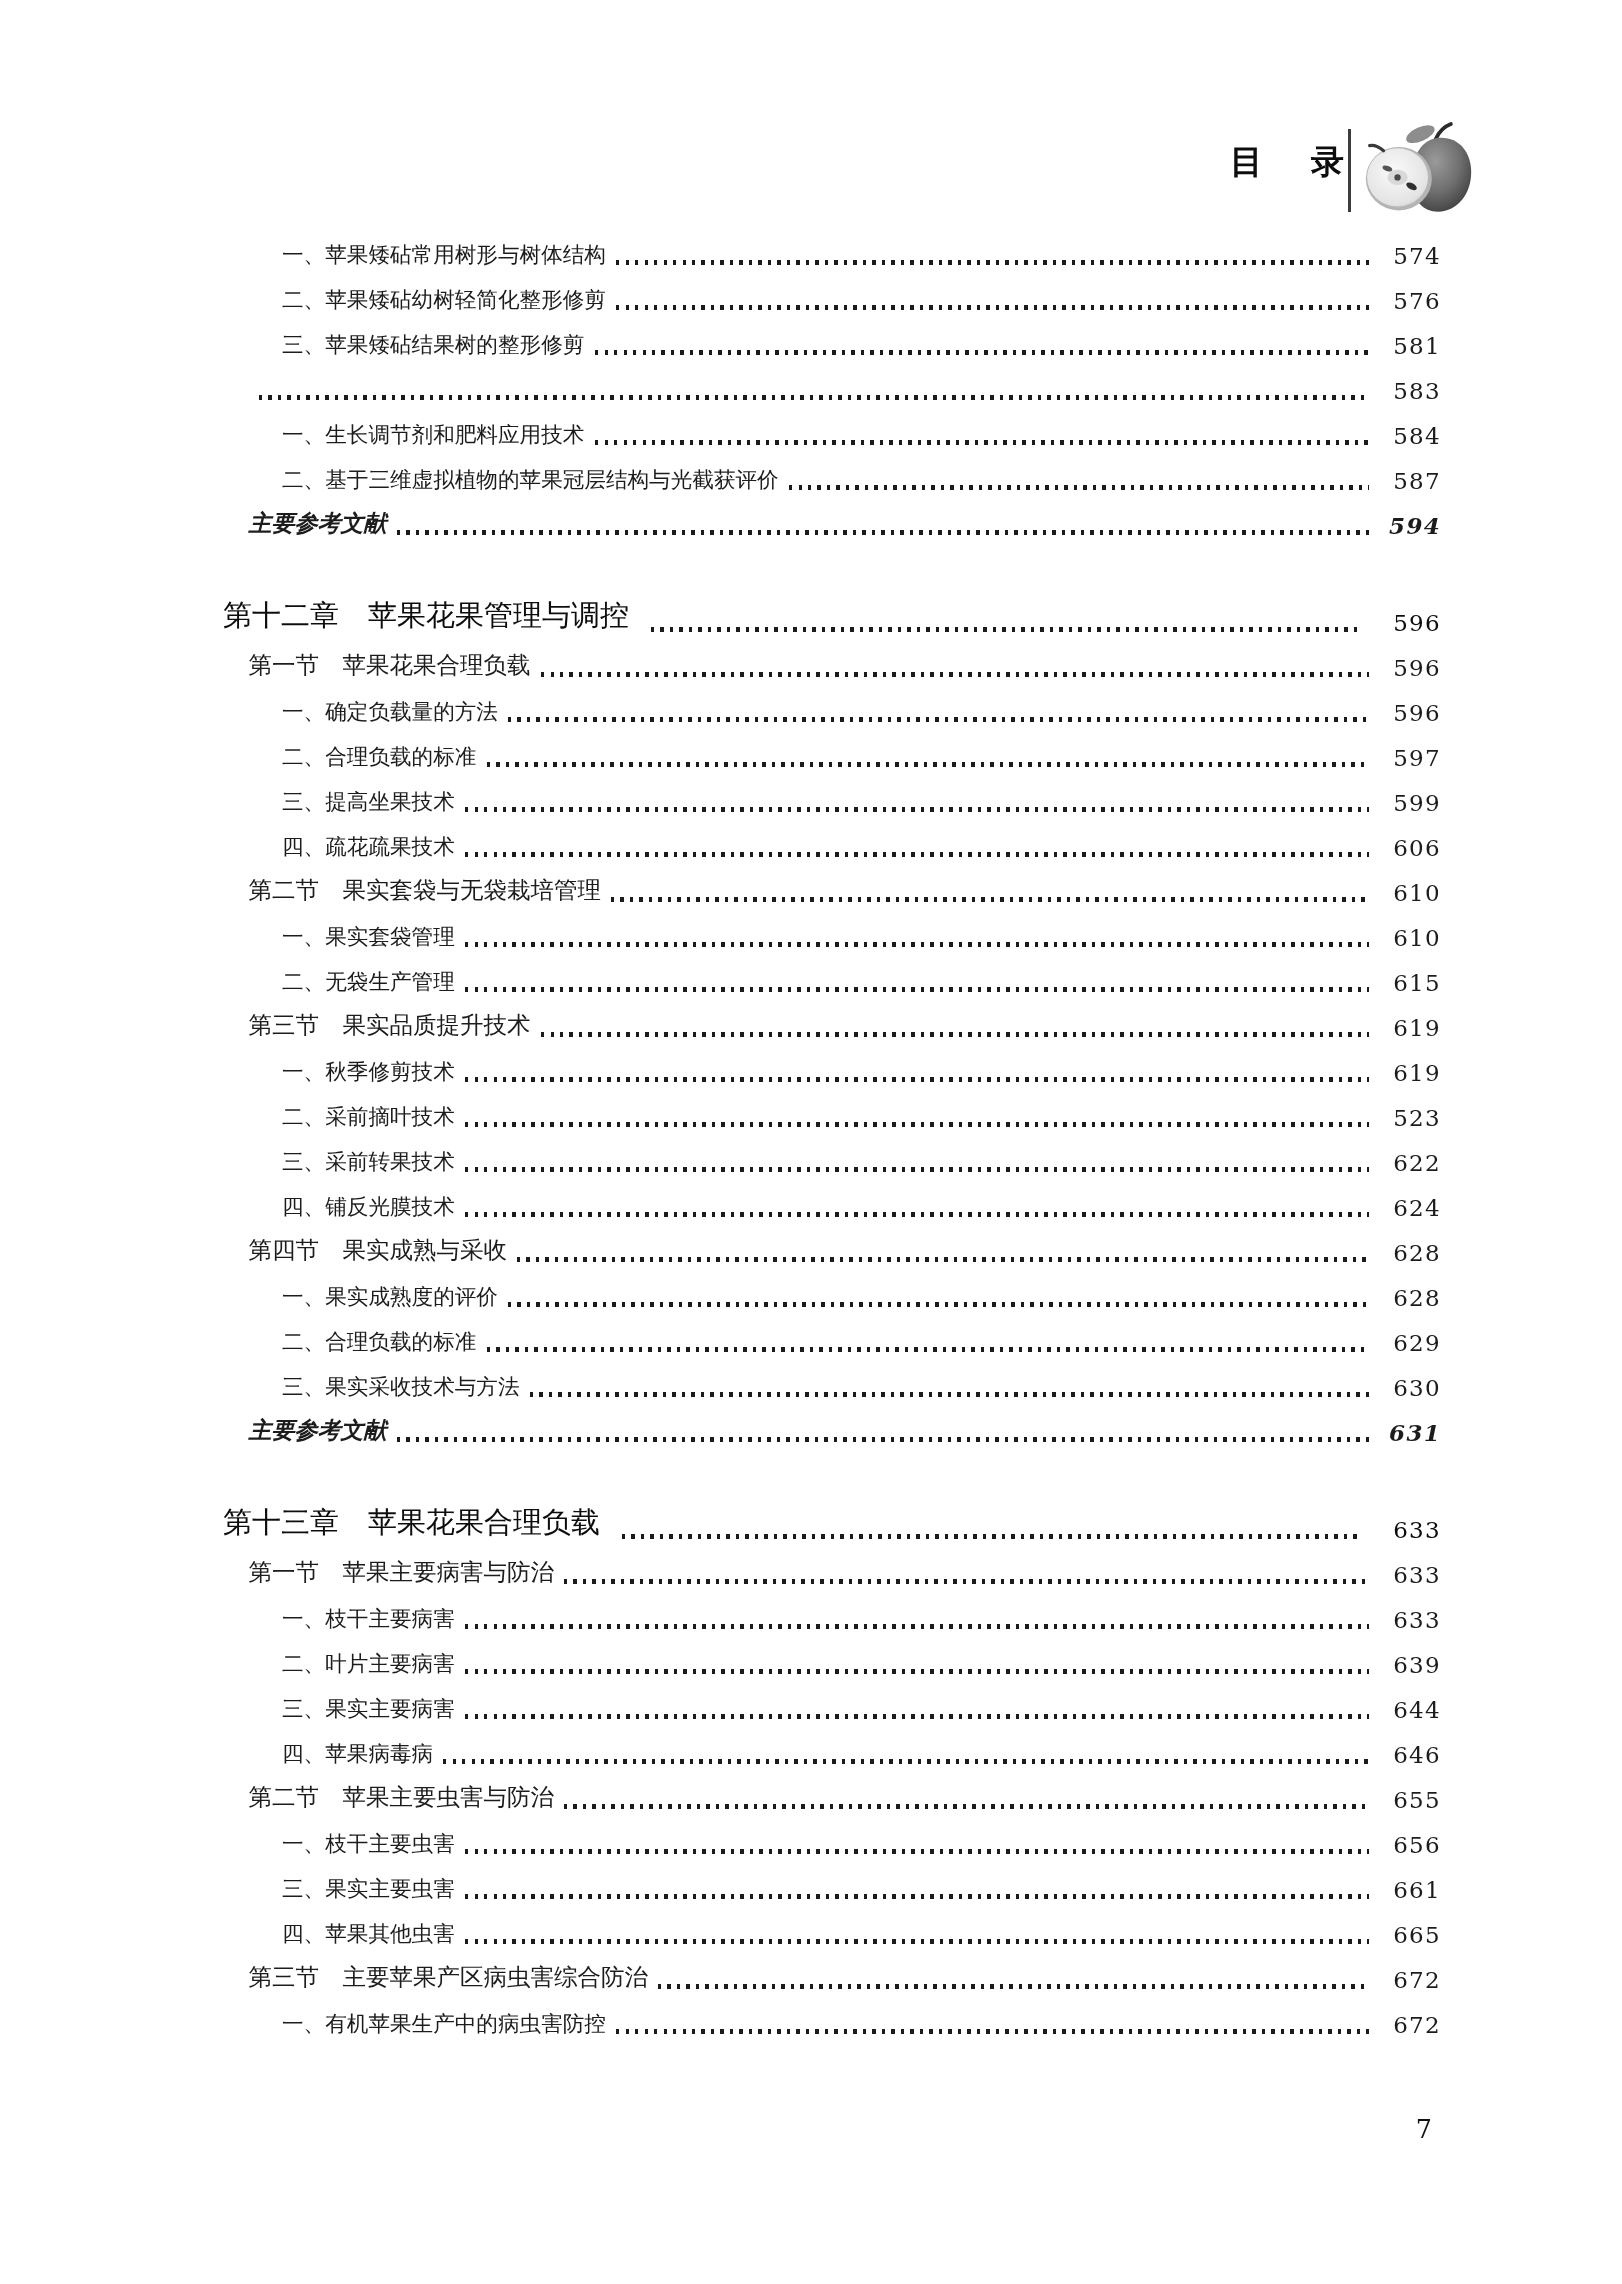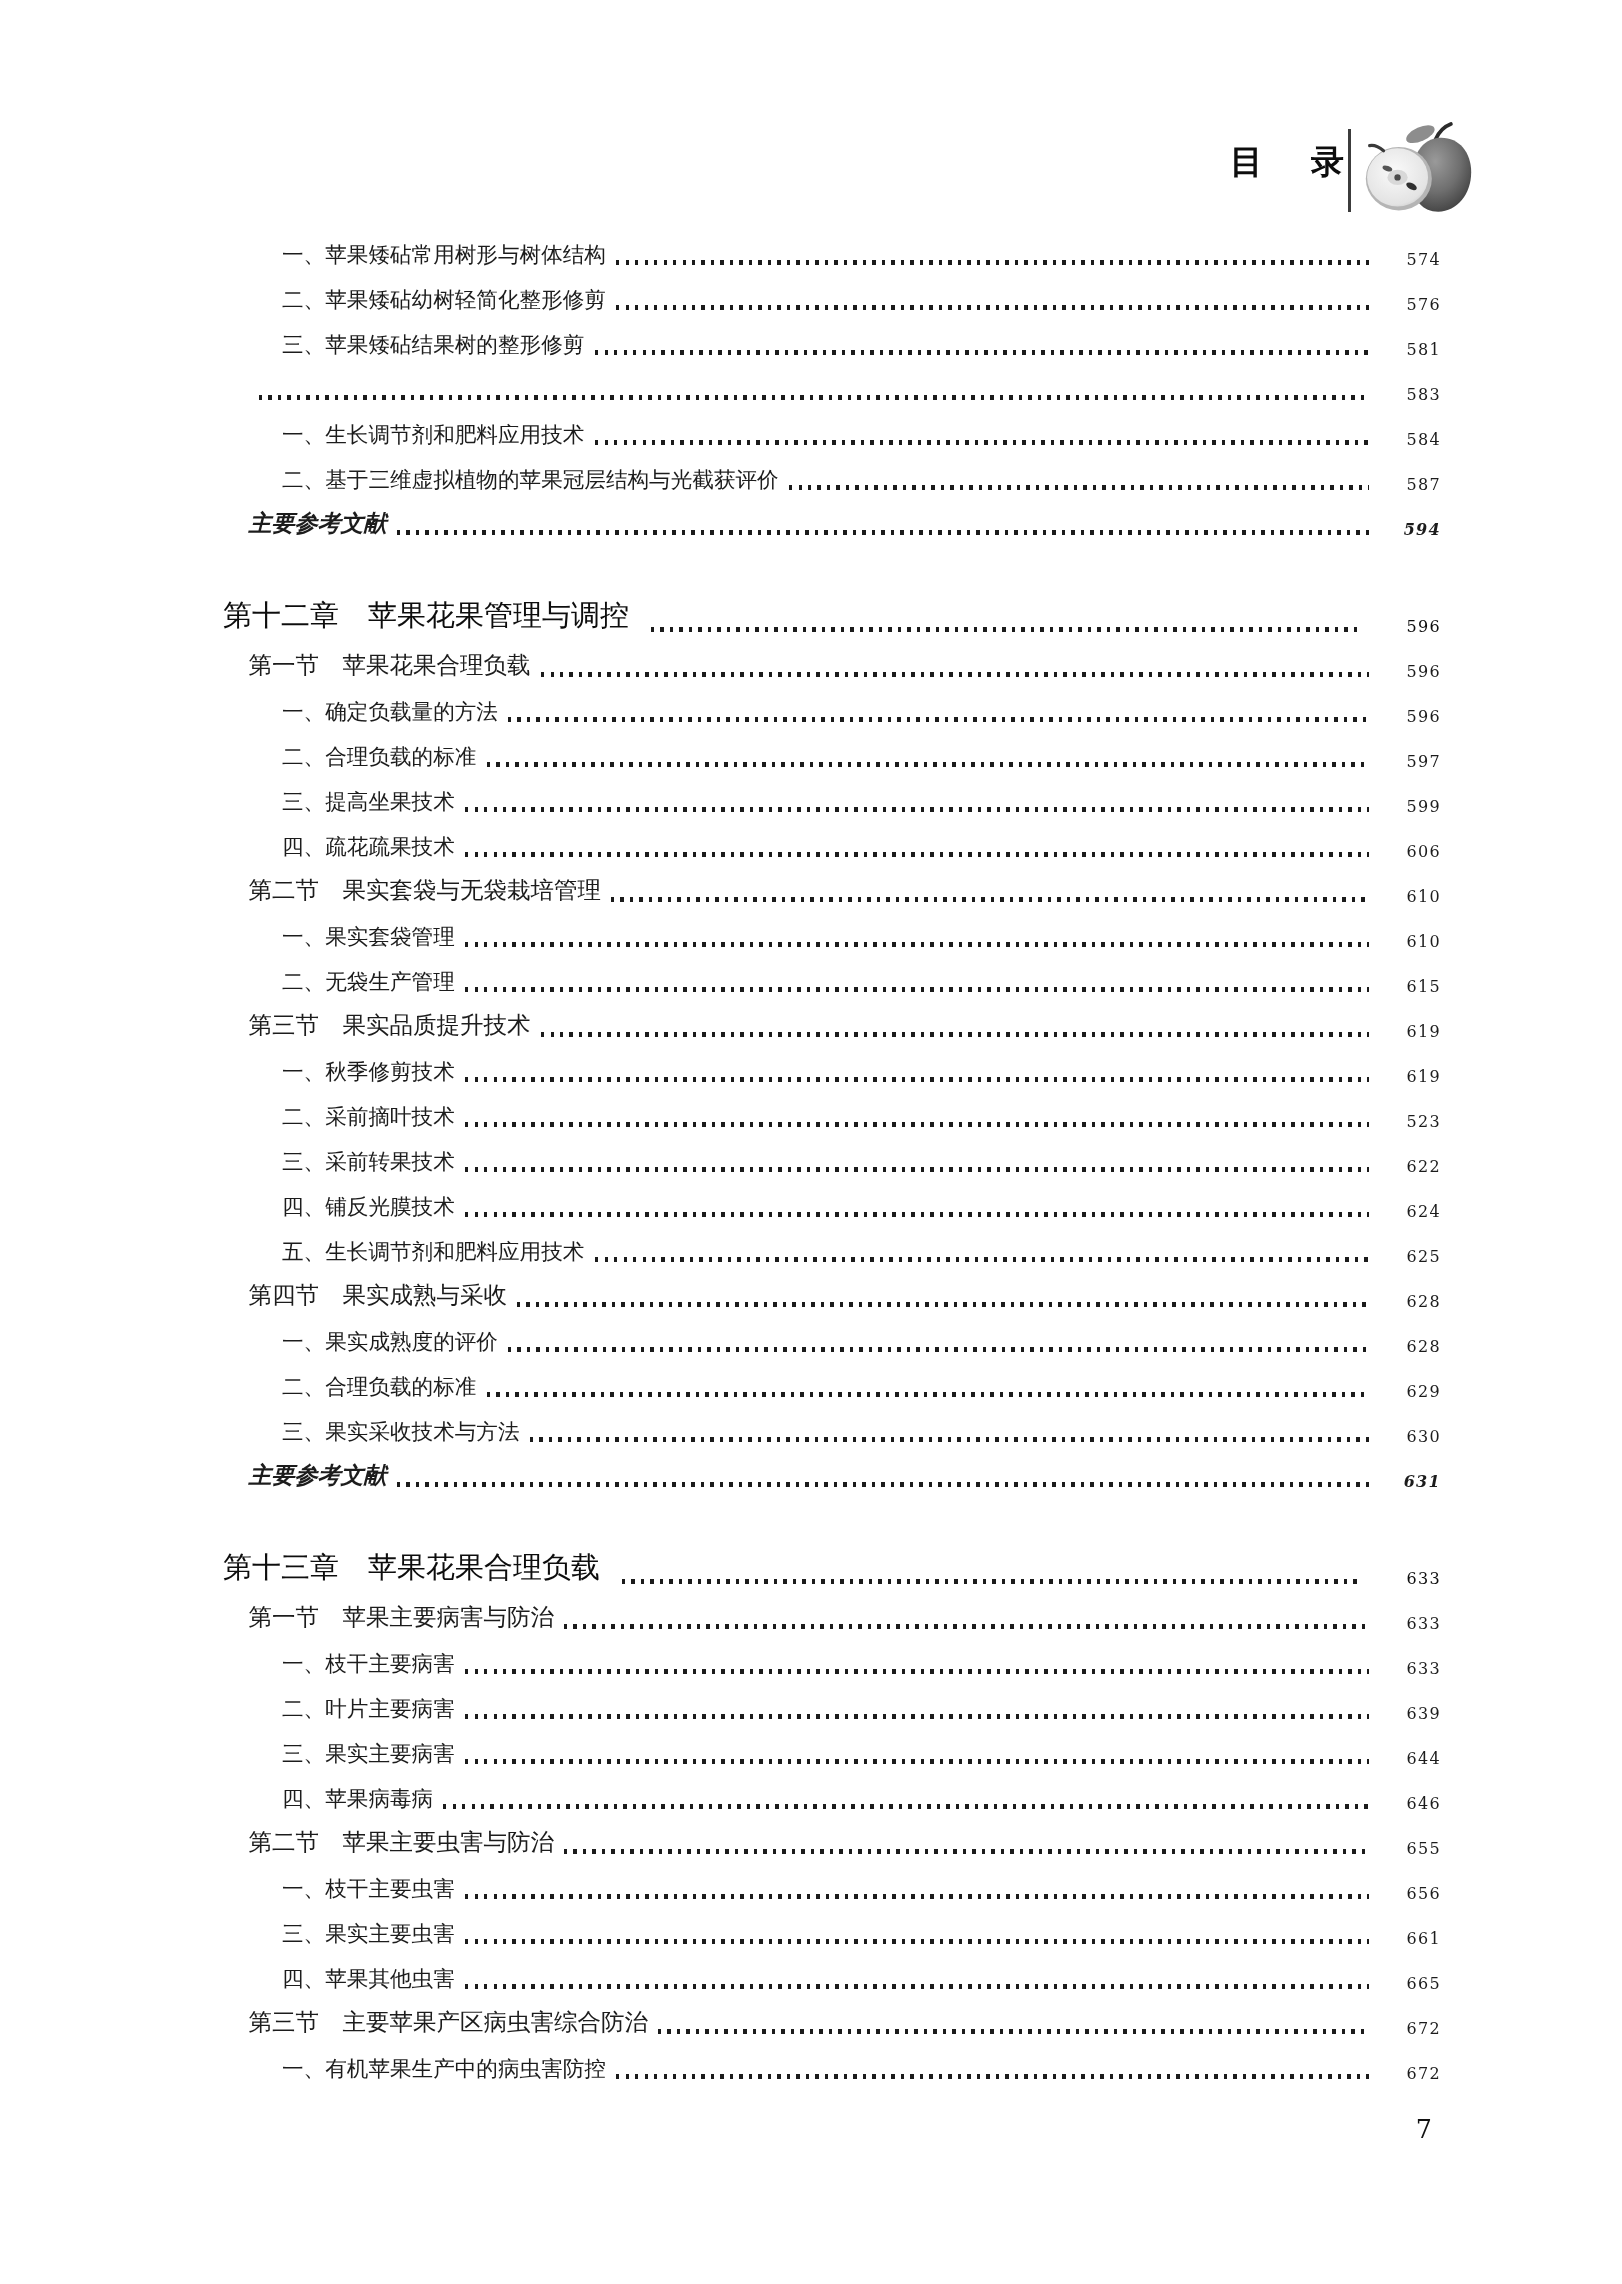--- a/index.html
+++ b/index.html
@@ -37,21 +37,21 @@
   }
   .row .label { white-space:nowrap; }
   .row .leader {
     flex:1; height:4.5px;
     margin:0 12.7px 4.5px 10.2px;
     background-image:repeating-linear-gradient(to right, #1b1b1b 0 3.2px, transparent 3.2px 9.5px);
     background-repeat:repeat-x;
   }
   .row .page-num {
     font-family:"DejaVu Serif", serif;
-    font-size:16px; min-width:59px; text-align:right;
+    font-size:23px; min-width:59px; text-align:right;
     letter-spacing:1.3px;
   }
   .lv-chapter {
     margin-top:47px; height:50px;
     font-family:"Liberation Sans", sans-serif;
     font-weight:400; font-size:29px; color:#0d0d0d;gap:12px;
   }
   .lv-section { font-size:23.5px; padding-left:25.4px; }
   .lv-sub     { font-size:21.6px; padding-left:59px; }
   .lv-ref     { font-size:23px; padding-left:25.4px; font-style:italic; font-weight:600; }
@@ -206,25 +206,20 @@
       <div class="row lv-sub">
       <span class="label">三、采前转果技术</span>
       <span class="leader"></span>
       <span class="page-num">622</span>
     </div>
       <div class="row lv-sub">
       <span class="label">四、铺反光膜技术</span>
       <span class="leader"></span>
       <span class="page-num">624</span>
     </div>
-      <div class="row lv-sub">
-      <span class="label">五、生长调节剂和肥料应用技术</span>
-      <span class="leader"></span>
-      <span class="page-num">625</span>
-    </div>
       <div class="row lv-section">
       <span class="label">第四节　果实成熟与采收</span>
       <span class="leader"></span>
       <span class="page-num">628</span>
     </div>
       <div class="row lv-sub">
       <span class="label">一、果实成熟度的评价</span>
       <span class="leader"></span>
       <span class="page-num">628</span>
     </div>

